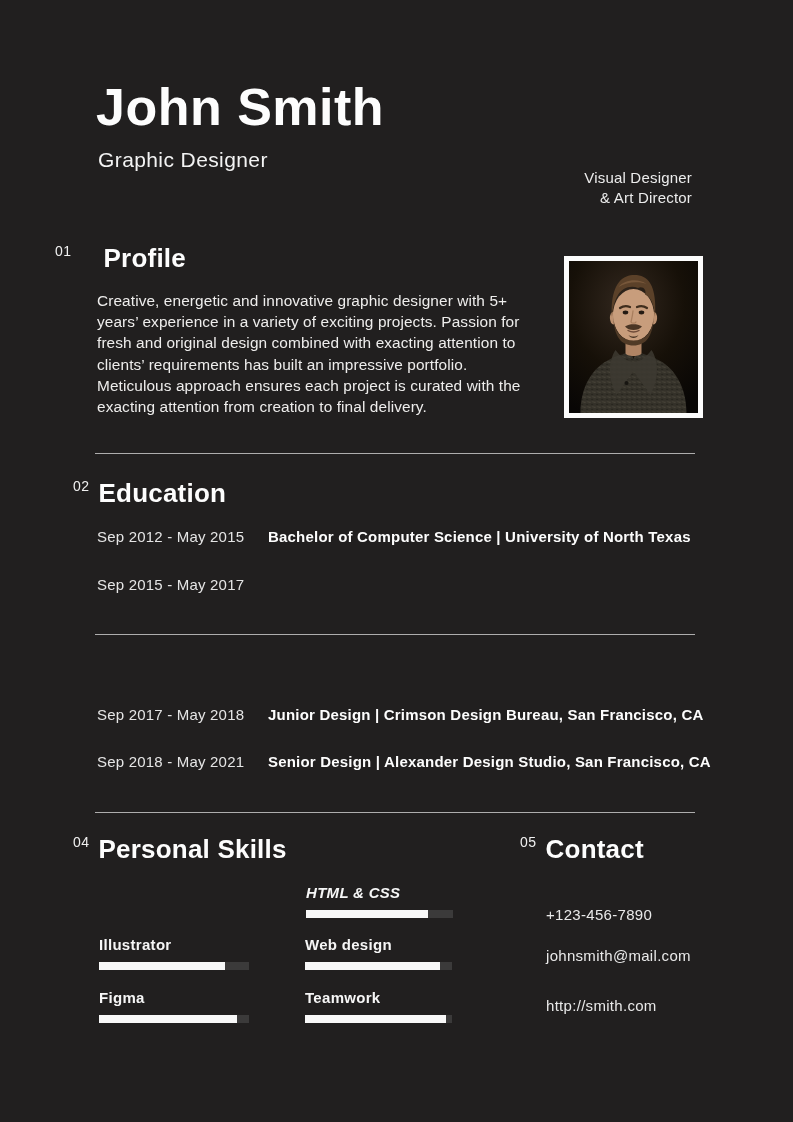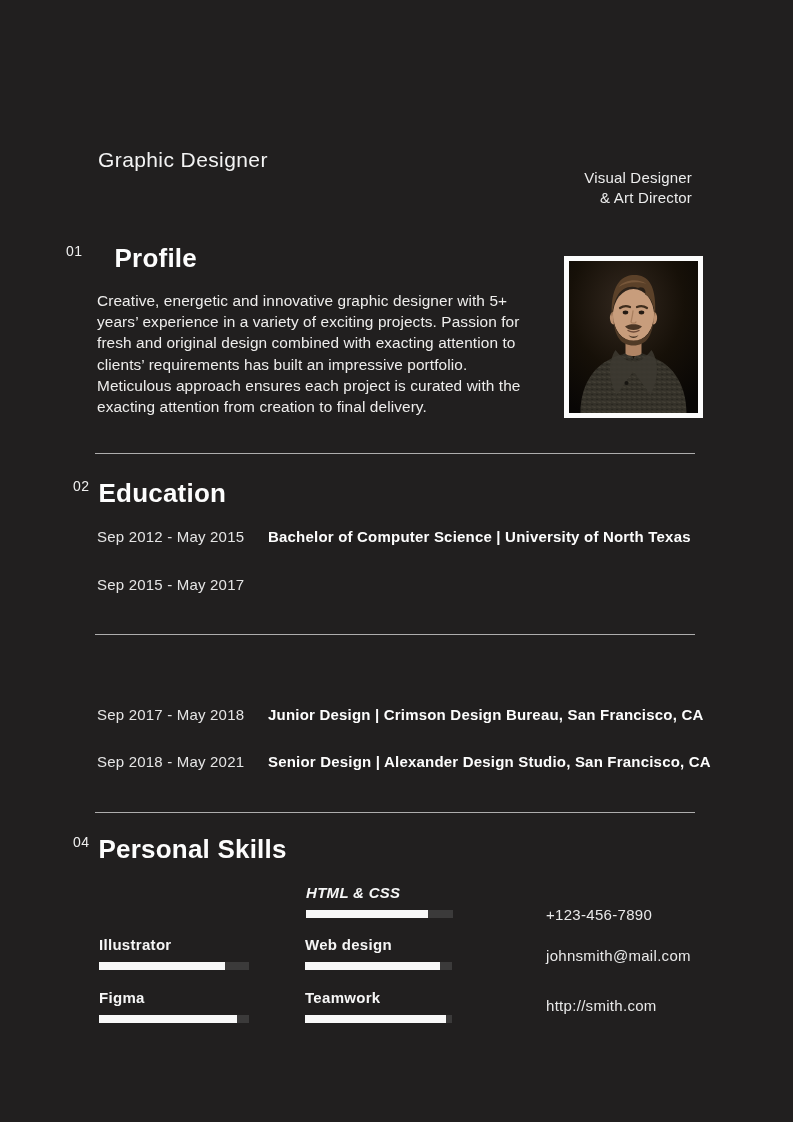--- a/index.html
+++ b/index.html
@@ -92,27 +92,28 @@
     position:absolute; left:546px;
     font-size:15px; letter-spacing:0.3px; color:#e9e9e9;
     line-height:17px;
   }
 </style>
 </head>
 <body>
 
 <div class="page">
 
+  <h1 class="name">John Smith</h1>
   <div class="job-title">Graphic Designer</div>
   <div class="tagline">
     <div>Visual Designer</div>
     <div>&amp; Art Director</div>
   </div>
 
-  <div class="section-head" style="left:66px; top:241px;gap:32px;">
+  <div class="section-head" style="left:55px; top:241px;gap:32px;">
     <span class="sec-num">01</span>
     <span class="sec-title">Profile</span>
   </div>
   <p class="profile-text">Creative, energetic and innovative graphic designer with 5+ years’ experience in a variety of exciting projects. Passion for fresh and original design combined with exacting attention to clients’ requirements has built an impressive portfolio. Meticulous approach ensures each project is curated with the exacting attention from creation to final delivery.</p>
 
   <div class="photo-frame">
     <svg viewBox="0 0 130 152" preserveAspectRatio="xMidYMid slice">
       <defs>
         <radialGradient id="bgGrad" cx="45%" cy="28%" r="80%">
           <stop offset="0%" stop-color="#33281f"></stop>
@@ -215,17 +216,21 @@
         <div class="skill-fill" style="width: 92%;"></div>
       </div>
   </div>
   <div class="skill" style="left:305px; top:989px; width:147px;">
     <div class="skill-label">Teamwork</div>
     <div class="skill-bar">
         <div class="skill-fill" style="width: 96%;"></div>
       </div>
   </div>
 
+  <div class="section-head" style="left:520px; top:832px;">
+    <span class="sec-num">05</span>
+    <span class="sec-title">Contact</span>
+  </div>
   <div class="contact-item" style="top:898px;margin-top:8px;">+123-456-7890</div>
   <div class="contact-item" style="top:947px;">johnsmith@mail.com</div>
   <div class="contact-item" style="top:997px;">http://smith.com</div>
 
 </div>
 
 </body></html>

